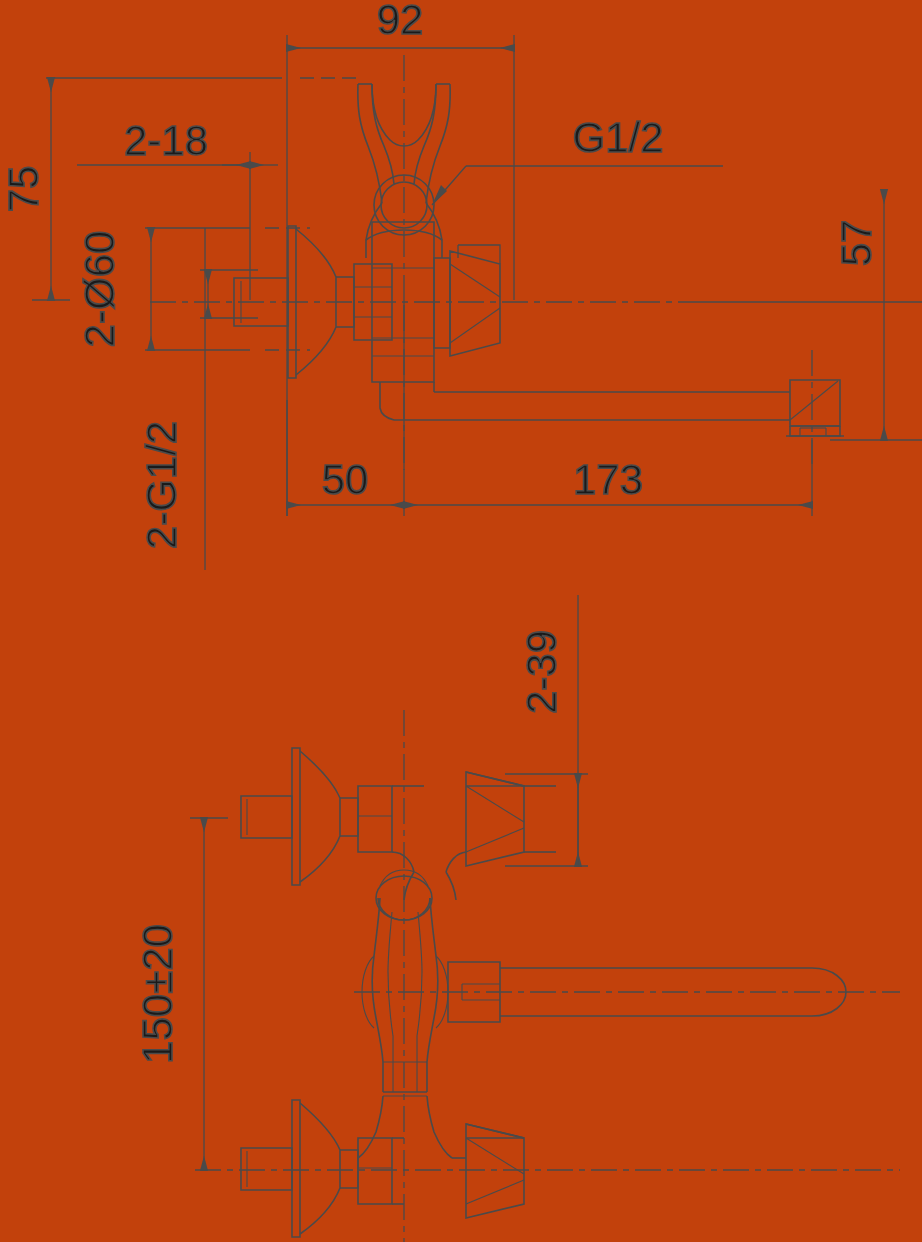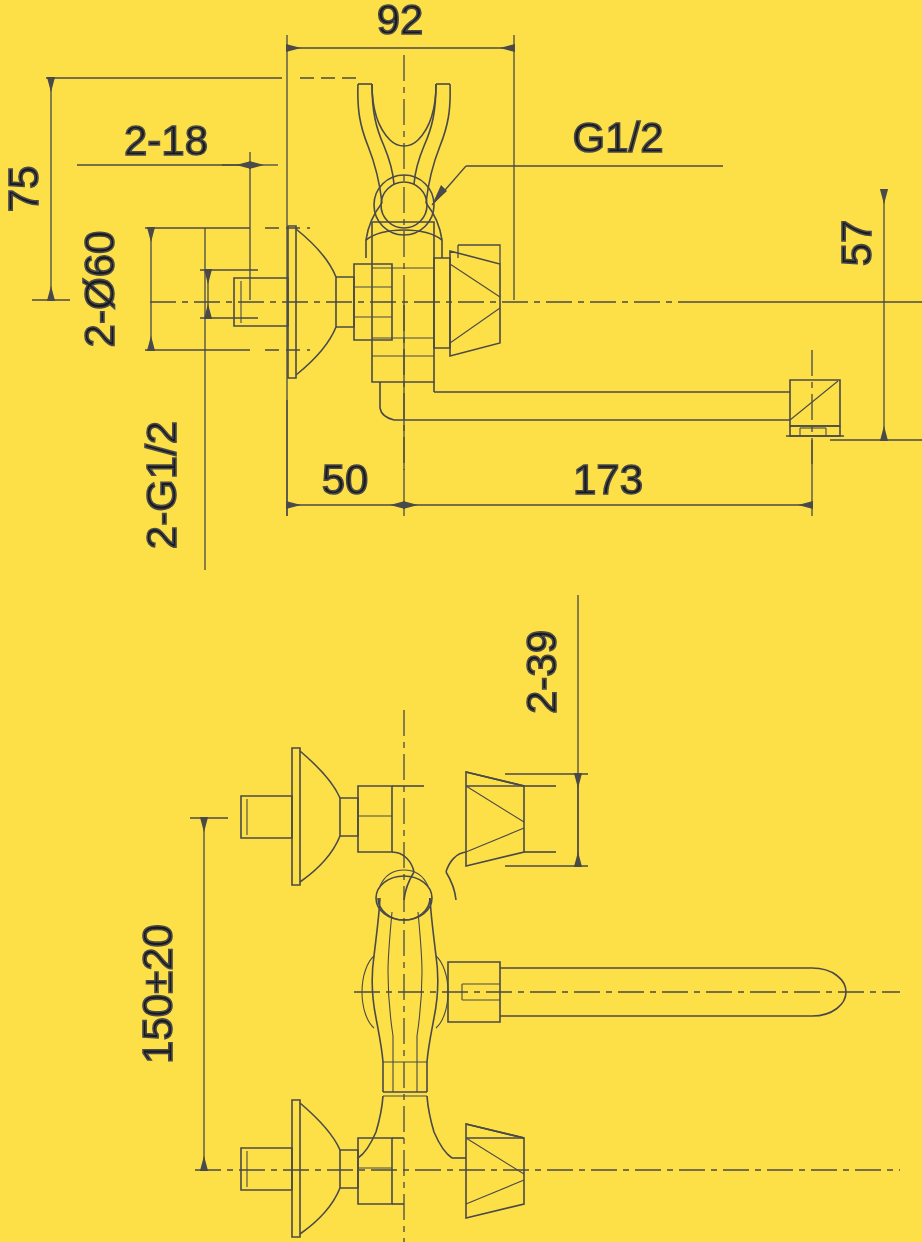--- a/index.html
+++ b/index.html
@@ -1,18 +1,18 @@
 <!DOCTYPE html>
 <html><head>
 <meta charset="utf-8">
 <title>Technical Drawing</title>
 <style>
   html,body{margin:0;padding:0;background:#ffffff;}
   body{width:922px;height:1242px;overflow:hidden;font-family:"Liberation Sans",sans-serif;}
-  #sheet{position:relative;width:922px;height:1242px;background:#fde047;}
+  #sheet{position:relative;width:922px;height:1242px;background:#c2410c;}
   svg{display:block;}
   .dimtext{font-family:"Liberation Sans",sans-serif;font-size:42px;fill:#1a1a1a;letter-spacing:0px;}
   .dimtext-v{font-family:"Liberation Sans",sans-serif;font-size:42px;fill:#1a1a1a;}
 </style>
 </head>
 <body>
 
 <div id="sheet">
 
 <svg width="922" height="1242" viewBox="0 0 922 1242" xmlns="http://www.w3.org/2000/svg">

